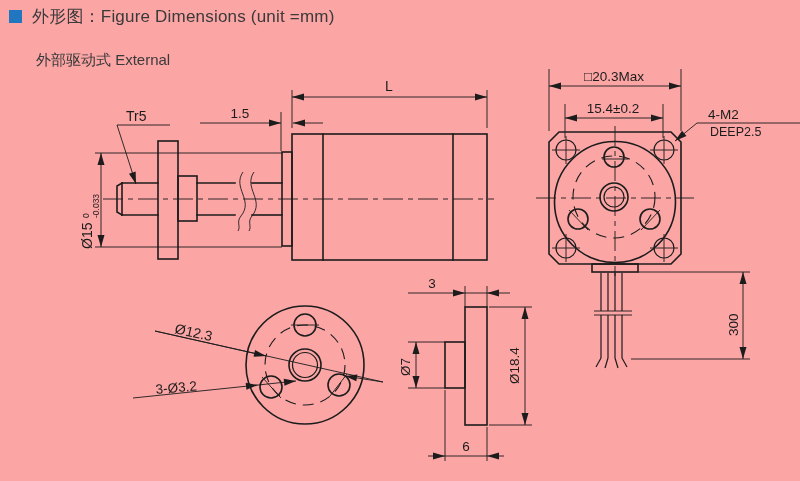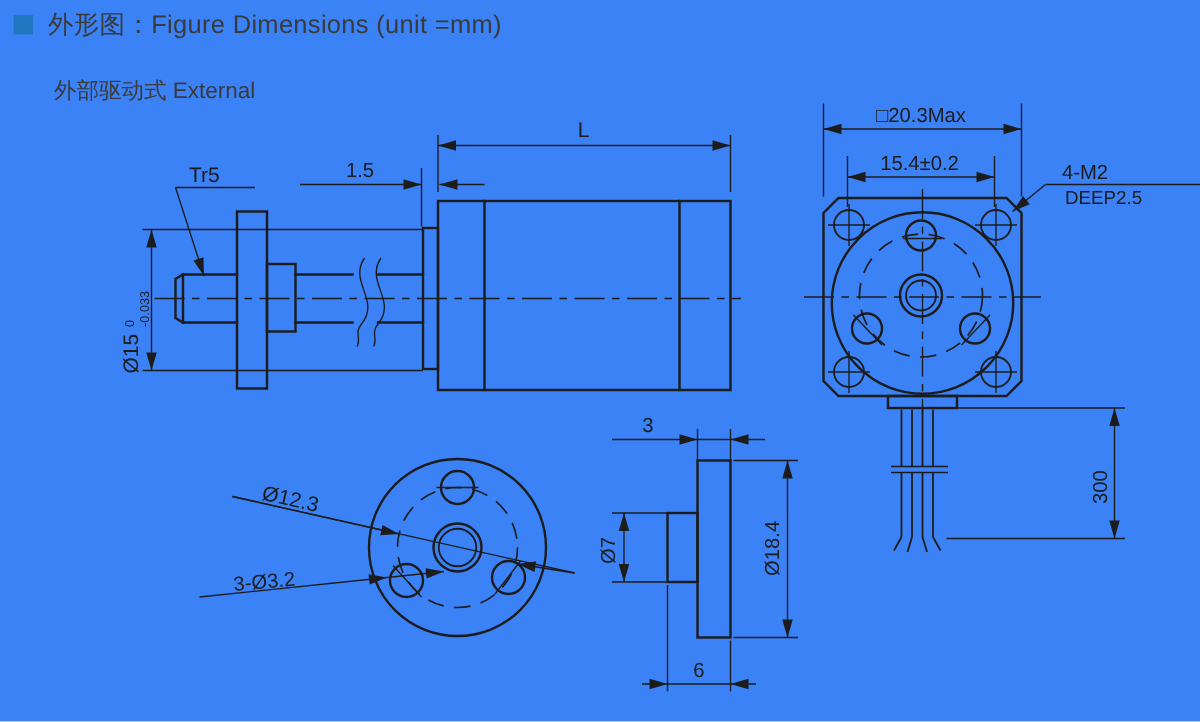--- a/index.html
+++ b/index.html
@@ -1,16 +1,16 @@
 <!DOCTYPE html>
 <html><head>
 <meta charset="utf-8">
 <style>
   html,body{margin:0;padding:0;background:#ffffff;}
-  .page{position:relative;width:800px;height:481px;background:#3b82f6;overflow:hidden;
+  .page{position:relative;width:800px;height:481px;background:#fca5a5;overflow:hidden;
         font-family:"Liberation Sans",sans-serif;}
   .header{position:absolute;left:9px;top:5px;display:flex;align-items:center;gap:9px;}
   .bullet-svg{display:block;}
   .title{font-size:17px;color:#3a3a3a;letter-spacing:0.2px;}
   .subtitle{position:absolute;left:36px;top:51px;font-size:15px;color:#3a3a3a;}
   svg.drawing{position:absolute;left:0;top:0;}
   .thick{stroke:#1c1c1c;stroke-width:1.6;fill:none;stroke-linecap:square;}
   .med{stroke:#1c1c1c;stroke-width:1.2;fill:none;}
   .thin{stroke:#1c1c1c;stroke-width:0.9;fill:none;}
   .cl{stroke:#1c1c1c;stroke-width:0.9;fill:none;stroke-dasharray:20 5 5 5;}

